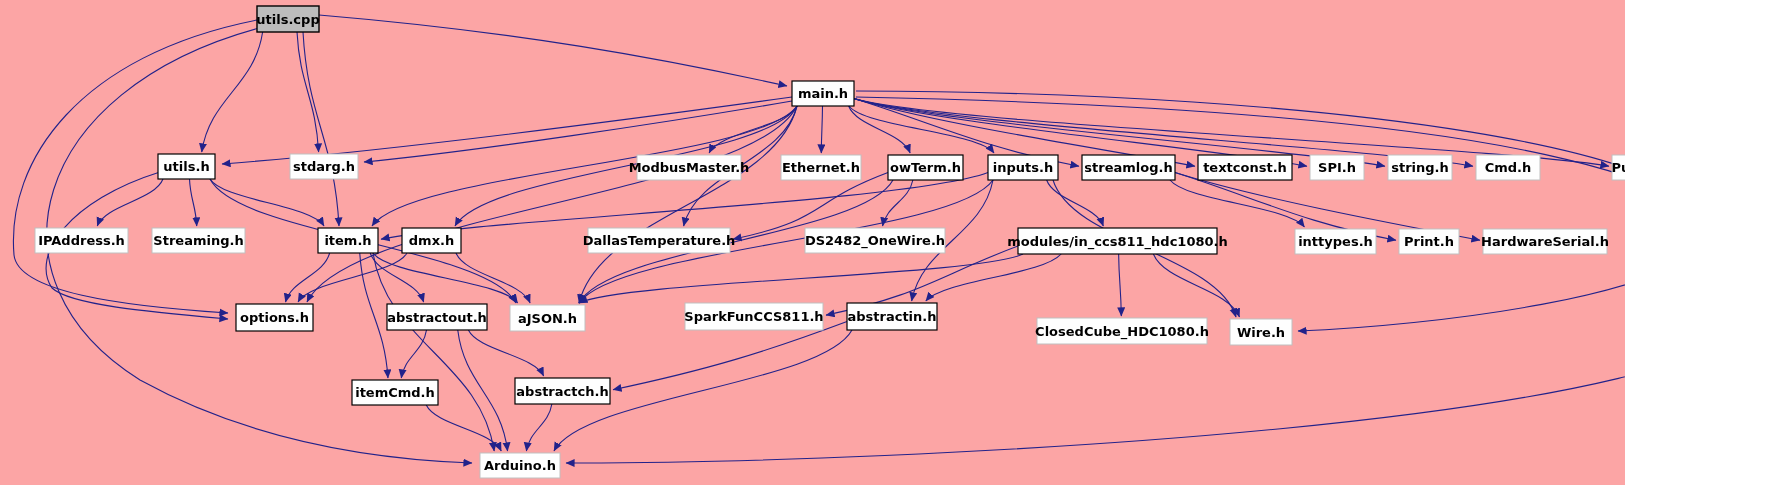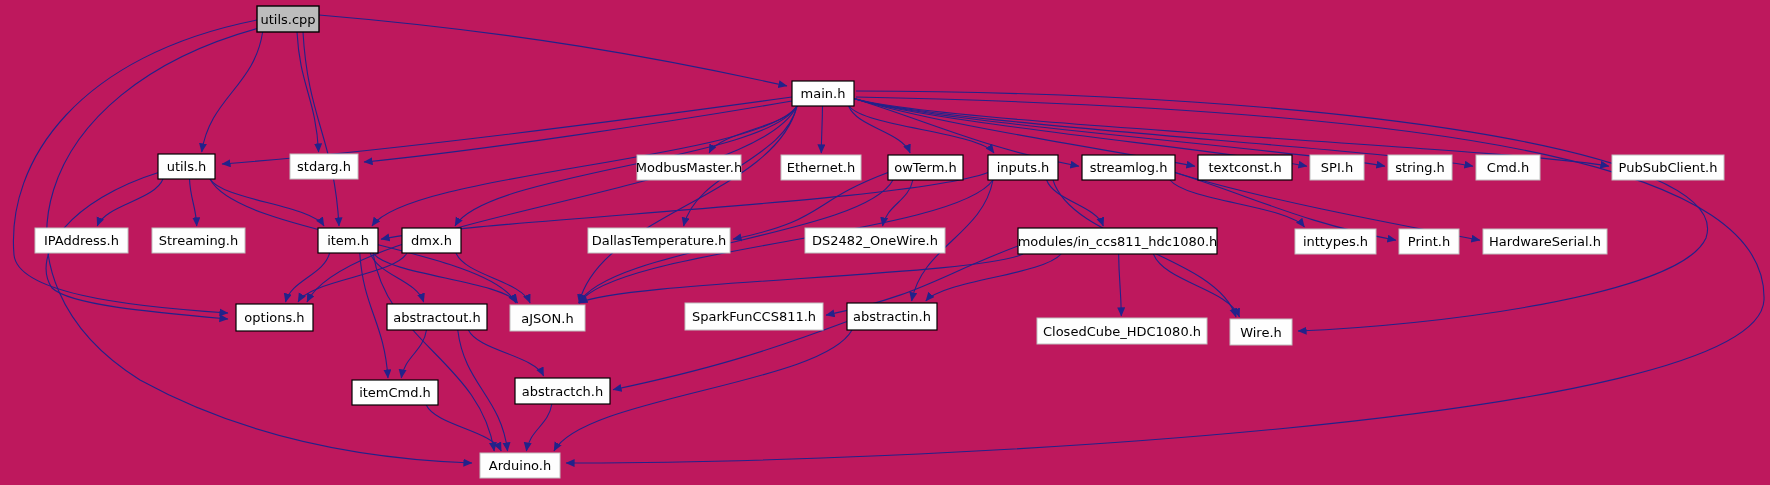--- a/index.html
+++ b/index.html
@@ -1,17 +1,17 @@
 <!DOCTYPE html>
 <html><head>
 <meta charset="utf-8">
 <style>
   html,body{margin:0;padding:0;background:#ffffff;}
-  .stage{position:relative;width:1770px;height:485px;background:#be185d;overflow:hidden;
-         font-family:"DejaVu Sans","Liberation Sans",sans-serif;}
+  .stage{position:relative;width:1625px;height:485px;background:#fca5a5;overflow:hidden;
+         font-family:"DejaVu Sans","Liberation Sans",sans-serif;font-weight:bold;}
   svg{display:block}
   .edge{fill:none;stroke:#22228a;stroke-width:1.1px;}
   .node rect{fill:#fefefe;stroke:#c0c0c0;stroke-width:1px;}
   .node.bold rect{stroke:#000000;stroke-width:1.2px;}
   .node.root rect{fill:#bcbcbc;stroke:#000000;stroke-width:1.4px;}
   .node text{font-size:13px;fill:#000000;text-anchor:middle;cursor:pointer;}
   #arrowhead{fill:#22228a;}
 </style>
 </head>
 <body>

